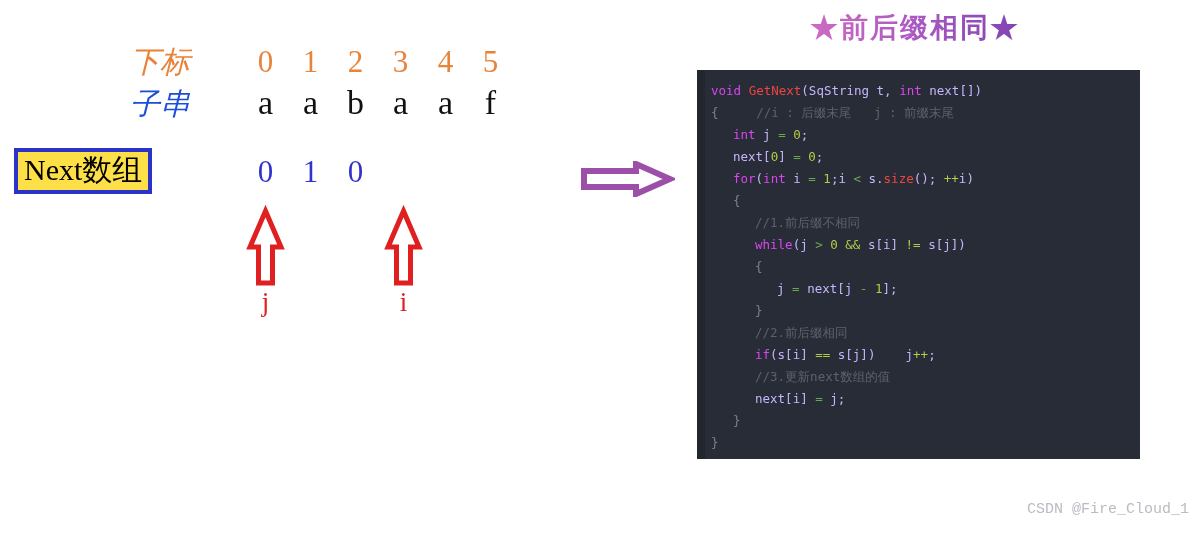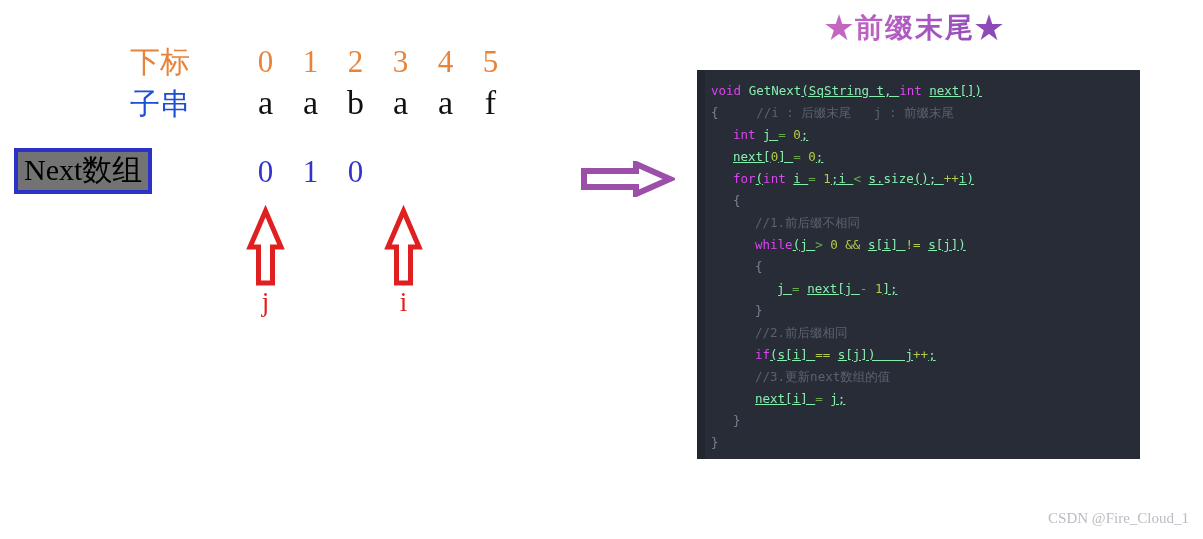--- a/index.html
+++ b/index.html
@@ -23,20 +23,21 @@
     width: 700px;
     height: 539px;
   }
 
   .row-label {
     position: absolute;
     font-family: "Liberation Serif", serif;
     font-size: 30px;
     line-height: 1;
     white-space: nowrap;
+    font-style: italic;
   }
   #label-index {
     left: 130px;
     top: 47px;
     color: #e8833a;
   }
   #label-substr {
     left: 130px;
     top: 89px;
     color: #1d4ed8;
@@ -80,21 +81,21 @@
     color: #3333cc;
   }
 
   
   #next-box {
     position: absolute;
     left: 14px;
     top: 148px;
     border: 4px solid #2a32c8;
     padding: 1px 6px 3px 6px;
-    background: #737373;
+    background: #fde047;
     box-sizing: border-box;
   }
   #next-box-text {
     font-family: "Liberation Serif", serif;
     font-size: 30px;
     line-height: 1.12;
     color: #000000;
     white-space: nowrap;
   }
 
@@ -169,34 +170,34 @@
     right: 0;
     font-family: "DejaVu Sans Mono", monospace;
     font-size: 12.5px;
     line-height: 22px;
     white-space: pre;
     color: #aab1c0;
   }
   .code-line { height: 22px; padding-left: 6px; }
 
   .tk-kw   { color: #d946ef; }
-  .tk-fn   { color: #86efac; text-align: center; }
-  .tk-pl   { color: #86efac; text-decoration: underline; }
+  .tk-fn   { color: #ef4444; text-align: center; }
+  .tk-pl   { color: #c4b5fd; }
   .tk-num  { color: #b5cc4a; }
   .tk-op   { color: #6aa84f; }
   .tk-opy  { color: #b5cc4a; }
   .tk-cmt  { color: #5b626f; }
   .tk-br   { color: #7a8294; }
 
   
   #watermark {
     position: absolute;
     right: 14px;
-    bottom: 12px;
-    font-family: Liberation Serif, serif;
+    bottom: 21px;
+    font-family: Liberation Mono, monospace;
     font-size: 15px;
     color: #b9bcc2;
     white-space: nowrap;
   }
 </style>
 </head>
 <body>
 
 <div id="diagram">
 
@@ -246,20 +247,20 @@
     <div class="pointer-letter">i</div>
   </div>
 
   <div id="flow-arrow">
     <svg width="95" height="36" viewBox="0 0 95 36">
       <path d="M4 10 L56 10 L56 3 L90 18 L56 33 L56 26 L4 26 Z" fill="#ffffff" stroke="#9b4fa8" stroke-width="6" stroke-linejoin="miter"></path>
     </svg>
   </div>
 </div>
 
-<div id="code-title">★前缀末尾★</div>
+<div id="code-title">★前后缀相同★</div>
 
 <div id="code-block">
   <div id="code-gutter"></div>
   <div id="code-lines"><div class="code-line" style="padding-left: 6px;"><span class="tk-kw">void </span><span class="tk-fn">GetNext</span><span class="tk-pl">(SqString t, </span><span class="tk-kw">int </span><span class="tk-pl">next[])</span></div><div class="code-line" style="padding-left: 6px;"><span class="tk-br">{</span><span class="tk-cmt">     //i : 后缀末尾   j : 前缀末尾</span></div><div class="code-line" style="padding-left: 28px;"><span class="tk-kw">int </span><span class="tk-pl">j </span><span class="tk-op">= </span><span class="tk-num">0</span><span class="tk-pl">;</span></div><div class="code-line" style="padding-left: 28px;"><span class="tk-pl">next[</span><span class="tk-num">0</span><span class="tk-pl">] </span><span class="tk-op">= </span><span class="tk-num">0</span><span class="tk-pl">;</span></div><div class="code-line" style="padding-left: 28px;"><span class="tk-kw">for</span><span class="tk-pl">(</span><span class="tk-kw">int </span><span class="tk-pl">i </span><span class="tk-op">= </span><span class="tk-num">1</span><span class="tk-pl">;i </span><span class="tk-op">&lt; </span><span class="tk-pl">s.</span><span class="tk-fn">size</span><span class="tk-pl">(); </span><span class="tk-opy">++</span><span class="tk-pl">i)</span></div><div class="code-line" style="padding-left: 28px;"><span class="tk-br">{</span></div><div class="code-line" style="padding-left: 50px;"><span class="tk-cmt">//1.前后缀不相同</span></div><div class="code-line" style="padding-left: 50px;"><span class="tk-kw">while</span><span class="tk-pl">(j </span><span class="tk-op">&gt; </span><span class="tk-num">0 </span><span class="tk-opy">&amp;&amp; </span><span class="tk-pl">s[i] </span><span class="tk-opy">!= </span><span class="tk-pl">s[j])</span></div><div class="code-line" style="padding-left: 50px;"><span class="tk-br">{</span></div><div class="code-line" style="padding-left: 72px;"><span class="tk-pl">j </span><span class="tk-op">= </span><span class="tk-pl">next[j </span><span class="tk-op">- </span><span class="tk-num">1</span><span class="tk-pl">];</span></div><div class="code-line" style="padding-left: 50px;"><span class="tk-br">}</span></div><div class="code-line" style="padding-left: 50px;"><span class="tk-cmt">//2.前后缀相同</span></div><div class="code-line" style="padding-left: 50px;"><span class="tk-kw">if</span><span class="tk-pl">(s[i] </span><span class="tk-opy">== </span><span class="tk-pl">s[j])    j</span><span class="tk-opy">++</span><span class="tk-pl">;</span></div><div class="code-line" style="padding-left: 50px;"><span class="tk-cmt">//3.更新next数组的值</span></div><div class="code-line" style="padding-left: 50px;"><span class="tk-pl">next[i] </span><span class="tk-op">= </span><span class="tk-pl">j;</span></div><div class="code-line" style="padding-left: 28px;"><span class="tk-br">}</span></div><div class="code-line" style="padding-left: 6px;"><span class="tk-br">}</span></div></div>
 </div>
 
 <div id="watermark">CSDN @Fire_Cloud_1</div>
 
 </body></html>

